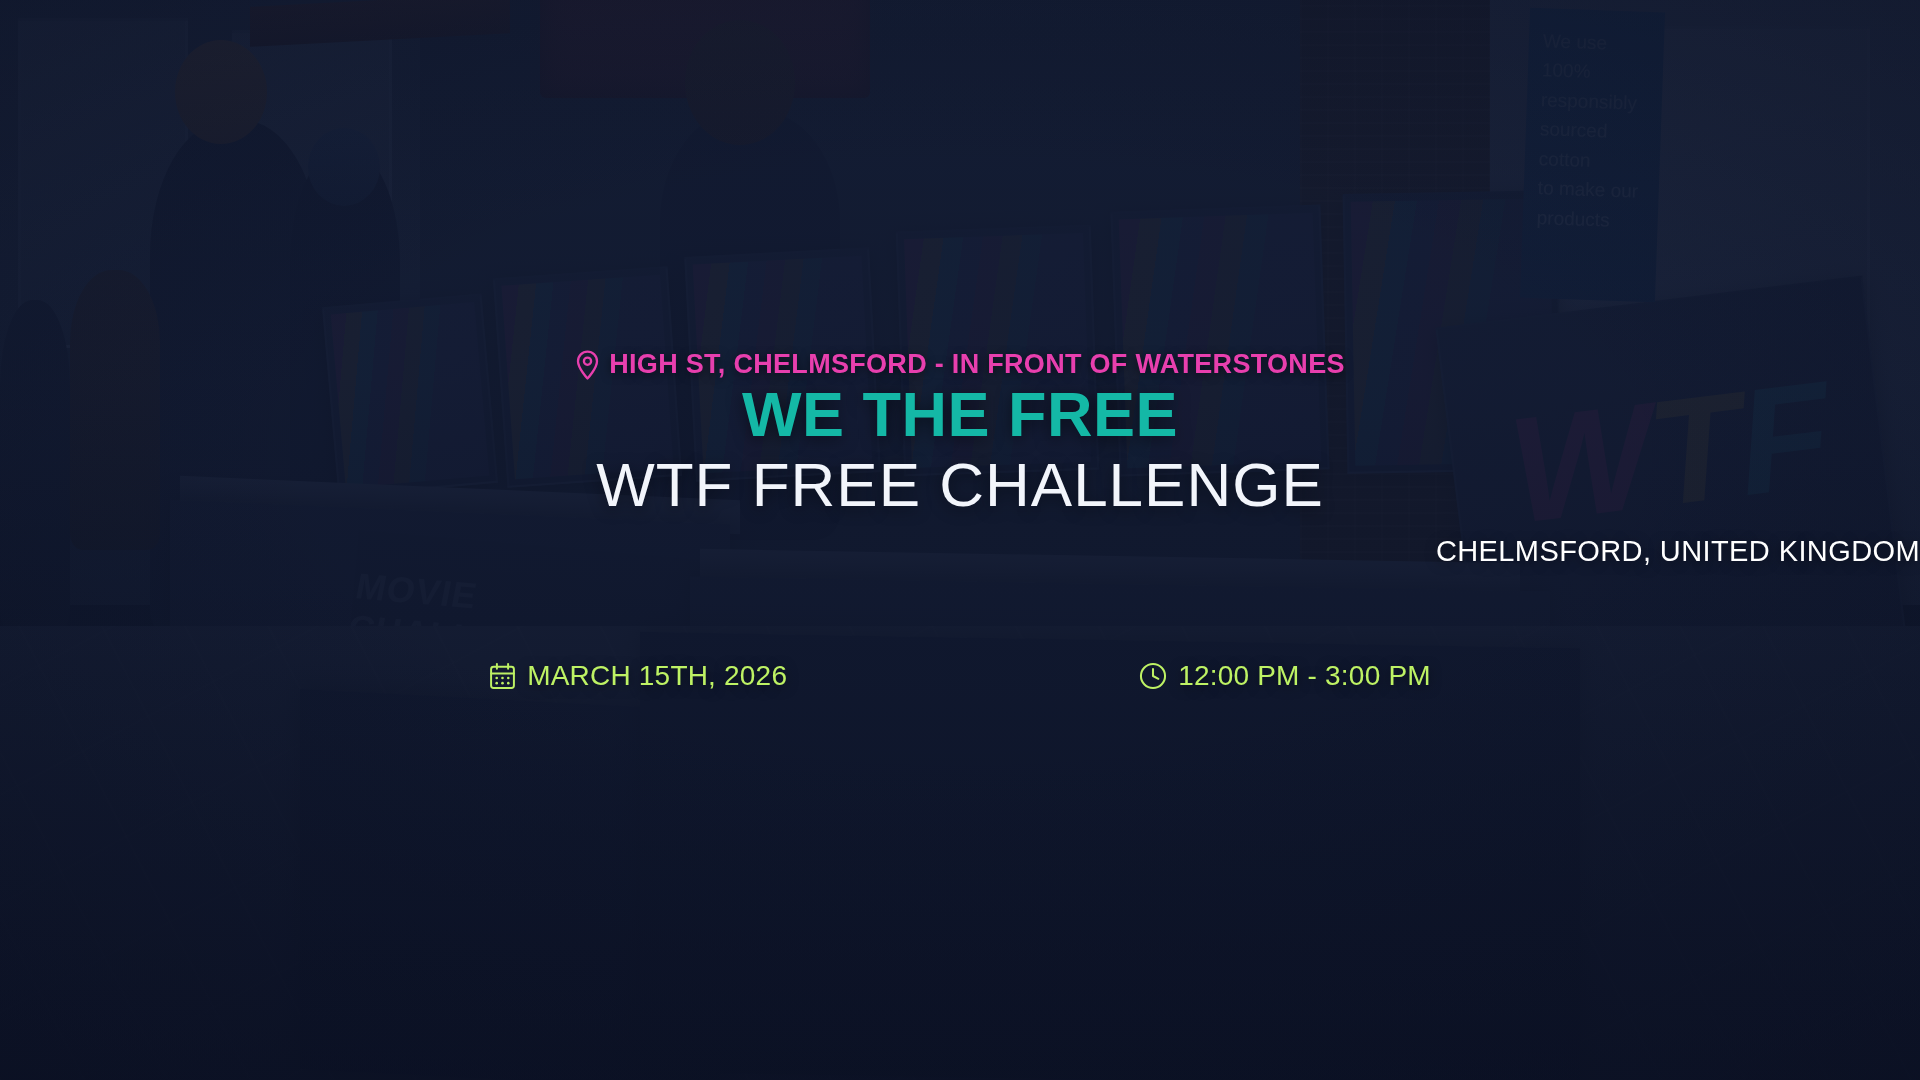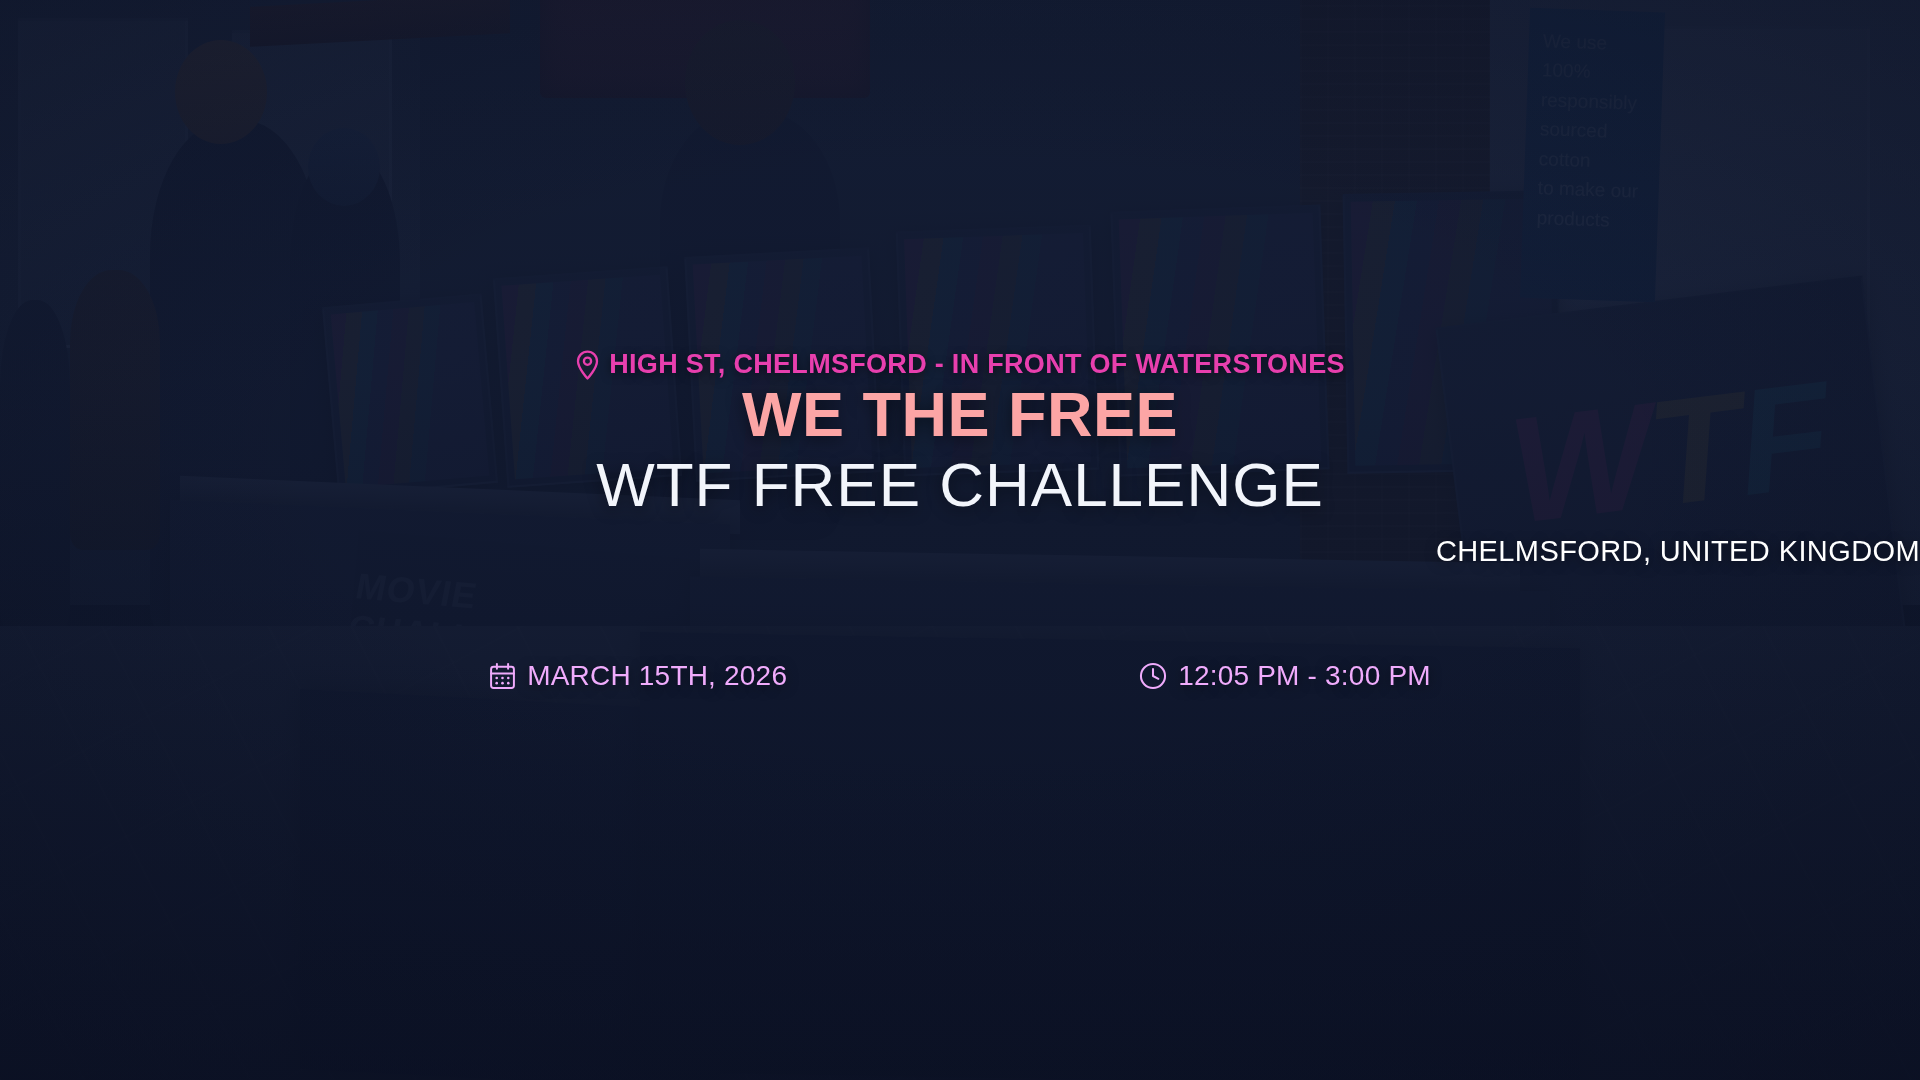--- a/index.html
+++ b/index.html
@@ -157,21 +157,21 @@
     color:#e83fae;
     font-size:27px; font-weight:bold; letter-spacing:.3px;
     white-space:nowrap;
     text-shadow:0 2px 10px rgba(0,0,0,.55);
   }
   .location-line svg { display:block; }
 
   .title-main {
     position:absolute; top:381px; left:0; width:100%;
     text-align:center;
-    color:#fca5a5;
+    color:#14b8a6;
     font-size:63px; font-weight:bold; letter-spacing:.5px;
     line-height:1.05;
     text-shadow:0 3px 16px rgba(0,0,0,.5);
   }
 
   .title-sub {
     position:absolute; top:452px; left:0; width:100%;
     text-align:center;
     color:#f2f5fb;
     font-size:62px; font-weight:300; letter-spacing:1px;
@@ -186,21 +186,21 @@
     font-size:29px; font-weight:normal; letter-spacing:.4px;
     text-shadow:0 2px 12px rgba(0,0,0,.5);
   }
 
   .meta-row {
     position:absolute; top:660px; left:0; width:100%;
     display:flex; align-items:center; justify-content:center;
   }
   .meta-item {
     display:flex; align-items:center; gap:11px;
-    color:#f0abfc; font-size:28px; letter-spacing:.2px;
+    color:#bef264; font-size:28px; letter-spacing:.2px;
     white-space:nowrap;
     text-shadow:0 2px 12px rgba(0,0,0,.5);
   }
   .meta-date { margin-right:352px; }
   .meta-item svg { display:block; }
 
   
   .logo-wrap {
     position:absolute; top:908px; left:0; width:100%;
     display:flex; align-items:center; justify-content:center; gap:16px;
@@ -355,20 +355,20 @@
         <span>MARCH 15TH, 2026</span>
       </div>
 
       <div class="meta-item meta-time">
         <span>
           <svg width="28" height="28" viewBox="0 0 26 26" fill="none" stroke="currentColor" stroke-width="1.9" stroke-linecap="round" stroke-linejoin="round">
             <circle cx="13" cy="13" r="11.2"></circle>
             <path d="M13 6.6V13L18 15.6"></path>
           </svg>
         </span>
-        <span>12:05 PM - 3:00 PM</span>
+        <span>12:00 PM - 3:00 PM</span>
       </div>
 
     </div>
 
 
   </div>
 </div>
 
 </body></html>

